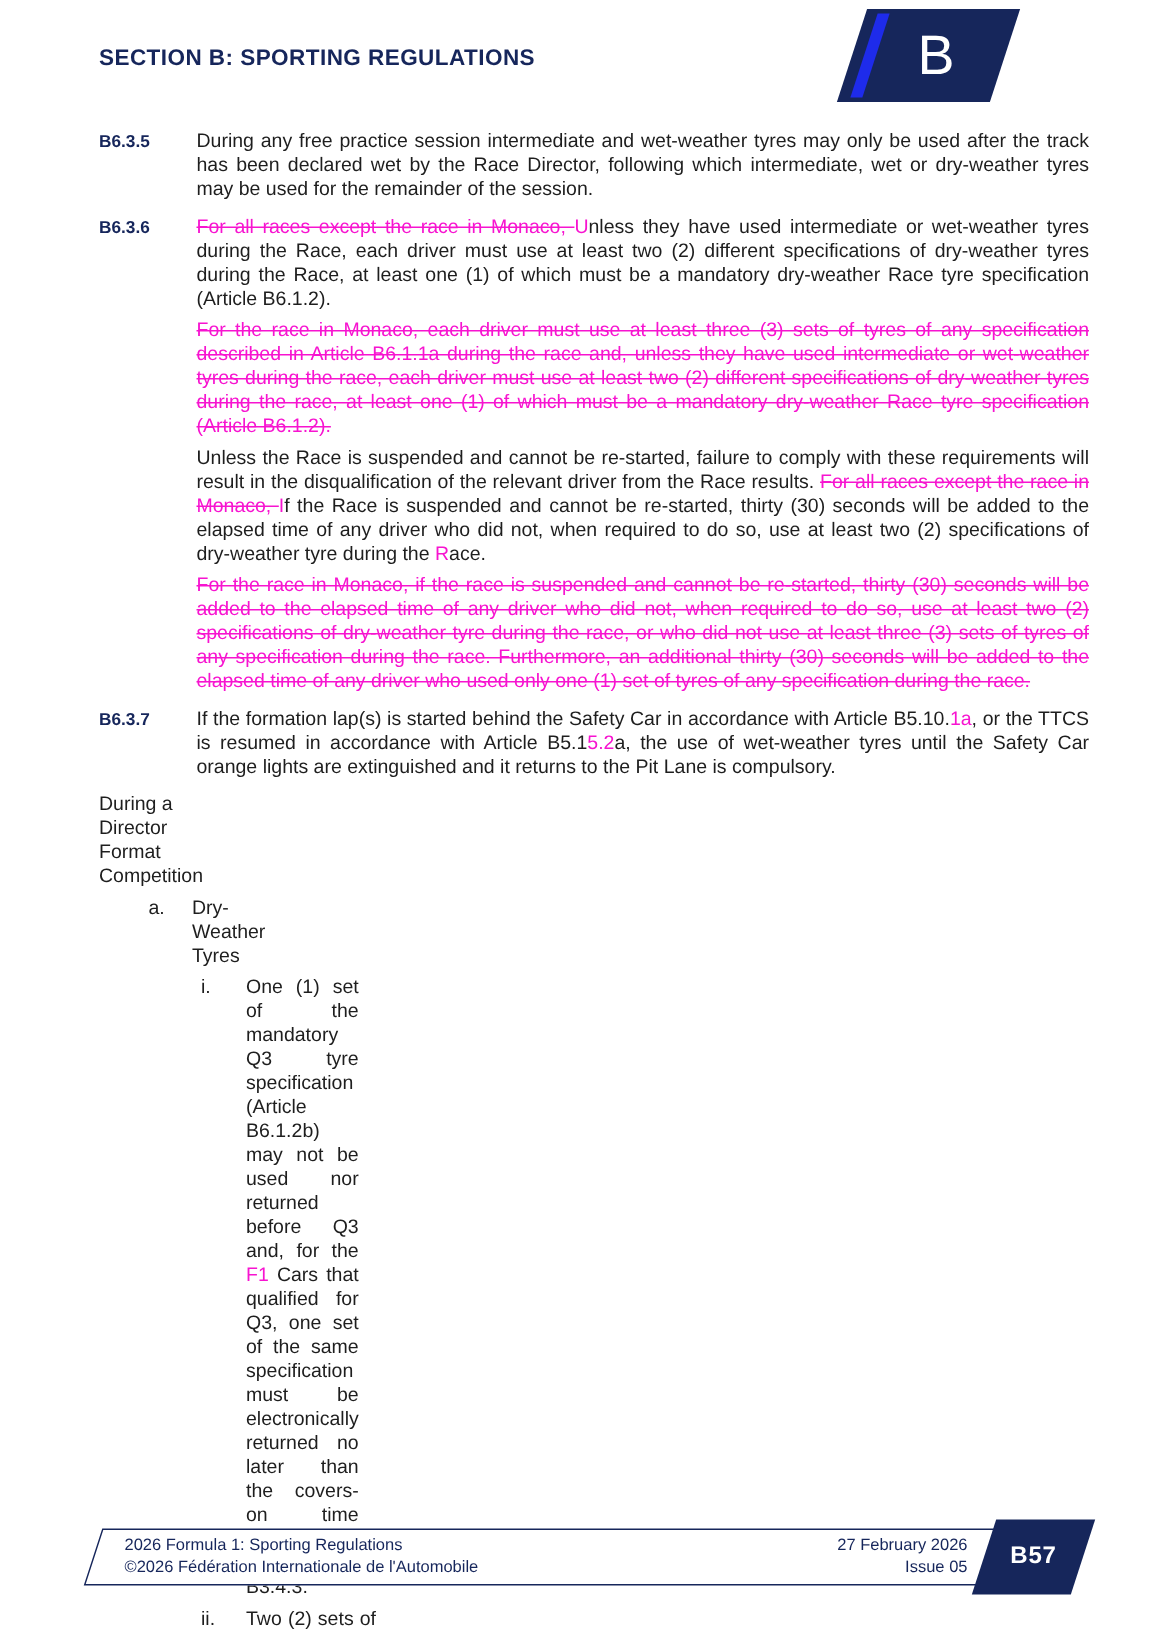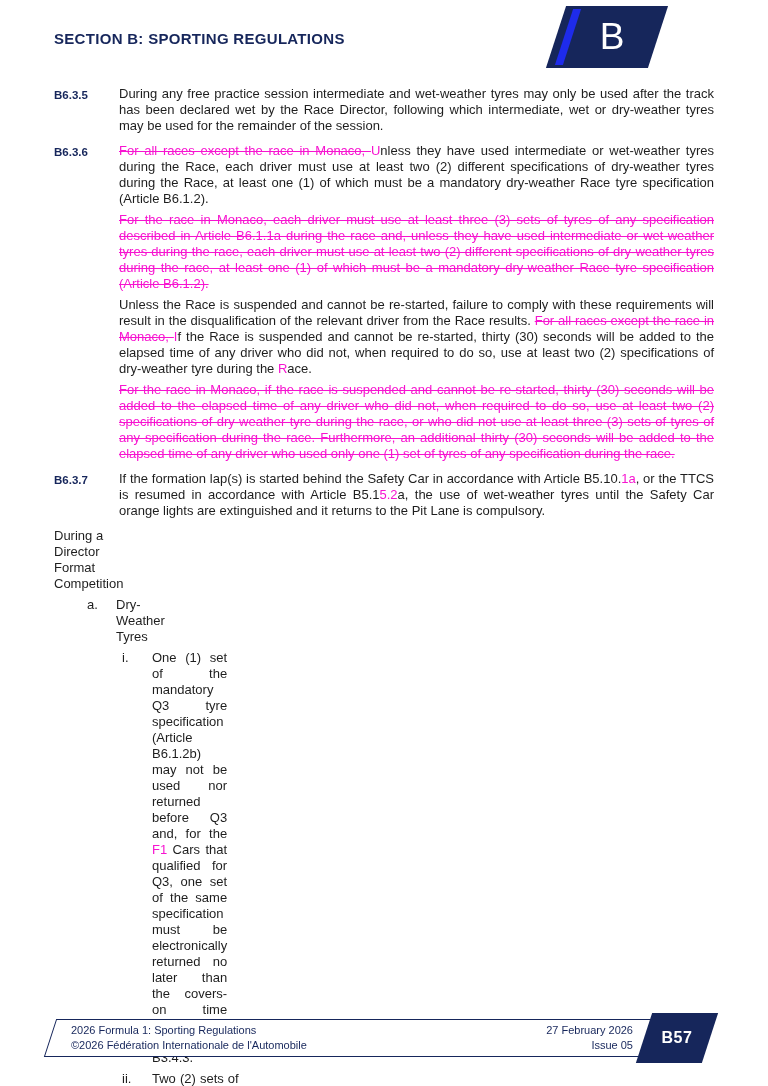--- a/index.html
+++ b/index.html
@@ -8,21 +8,21 @@
     --magenta:#F714D0;
     --body:#1E1E1E;
   }
   *{box-sizing:border-box;}
   html,body{margin:0;padding:0;}
   body{
     width:768px;height:1086px;background:#ffffff;
     font-family:"Liberation Sans",sans-serif;color:var(--body);
     overflow:hidden;
   }
-  .page{position:relative;width:666px;height:1086px;background:#fff;}
+  .page{position:relative;width:666px;height:1086px;background:#fff;margin-left:12px;}
 
   
   .header-title{
     position:absolute;left:54px;top:30px;
     font-size:15px;font-weight:700;letter-spacing:.3px;color:var(--navy);
   }
   .corner-badge{
     position:absolute;top:6px;right:8px;width:102px;height:62px;
     background:var(--navy);transform:skewX(-18deg);
   }

